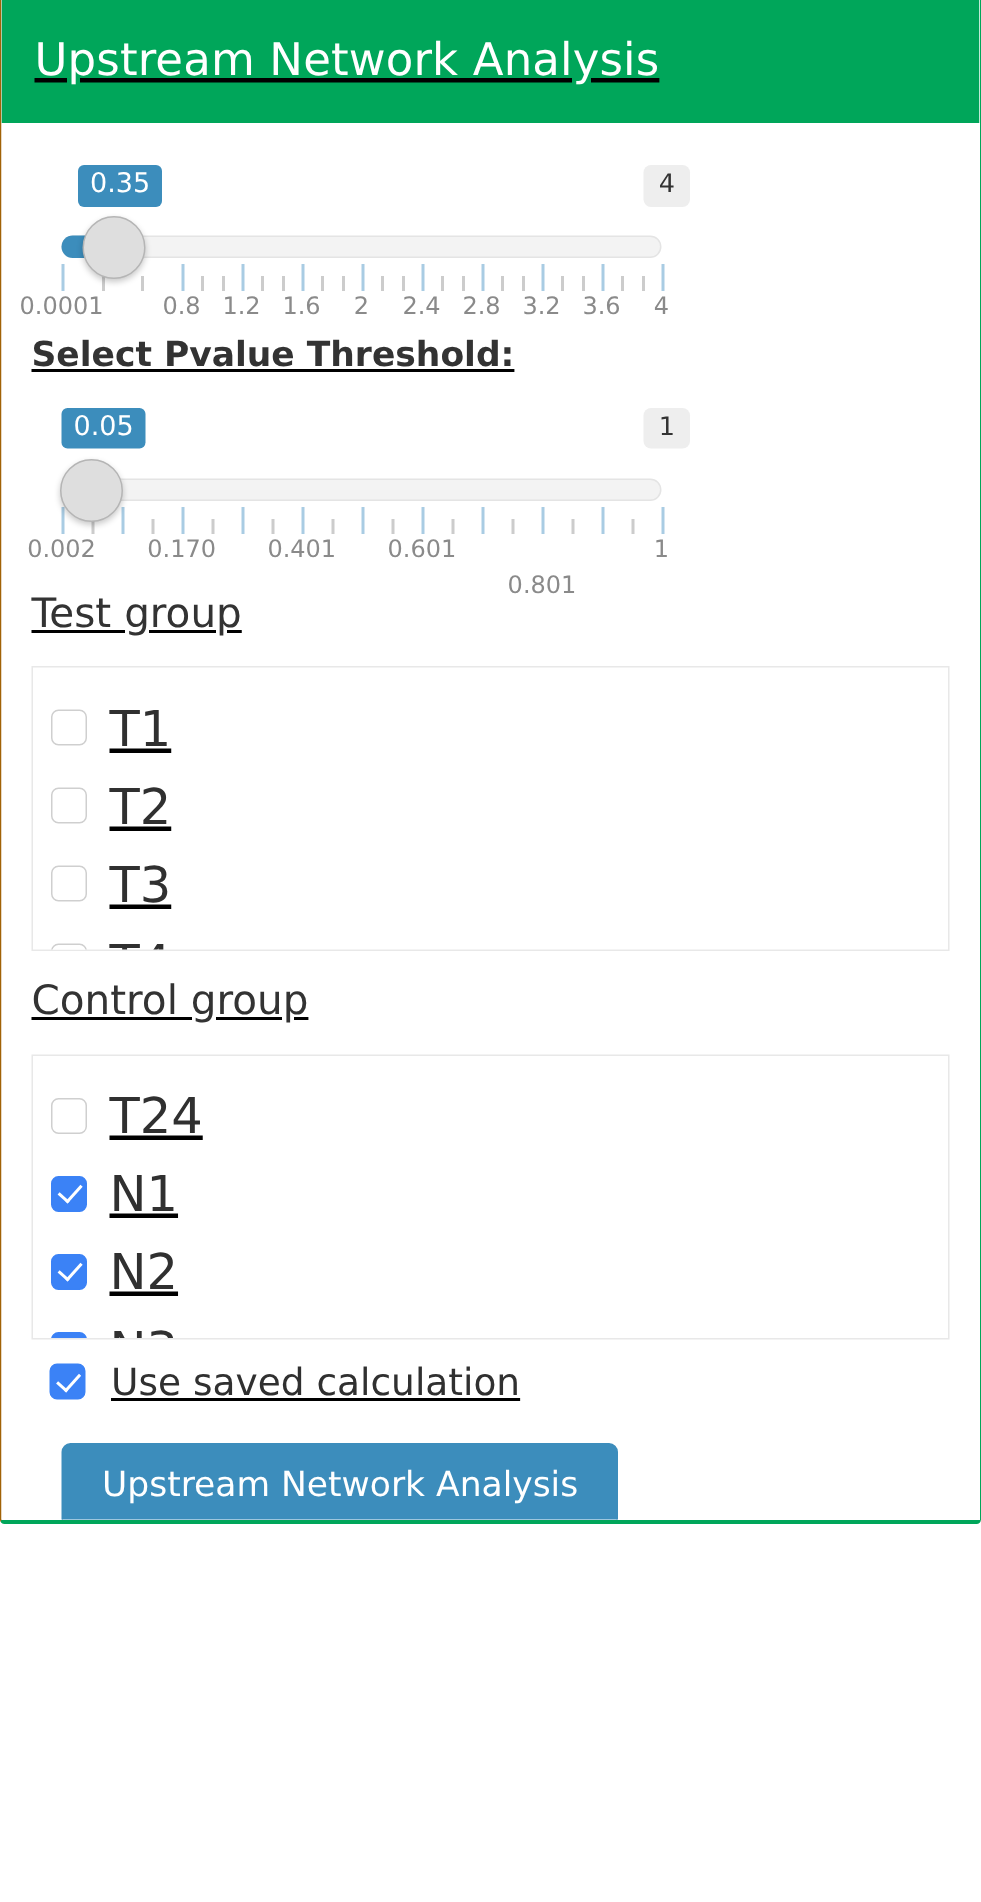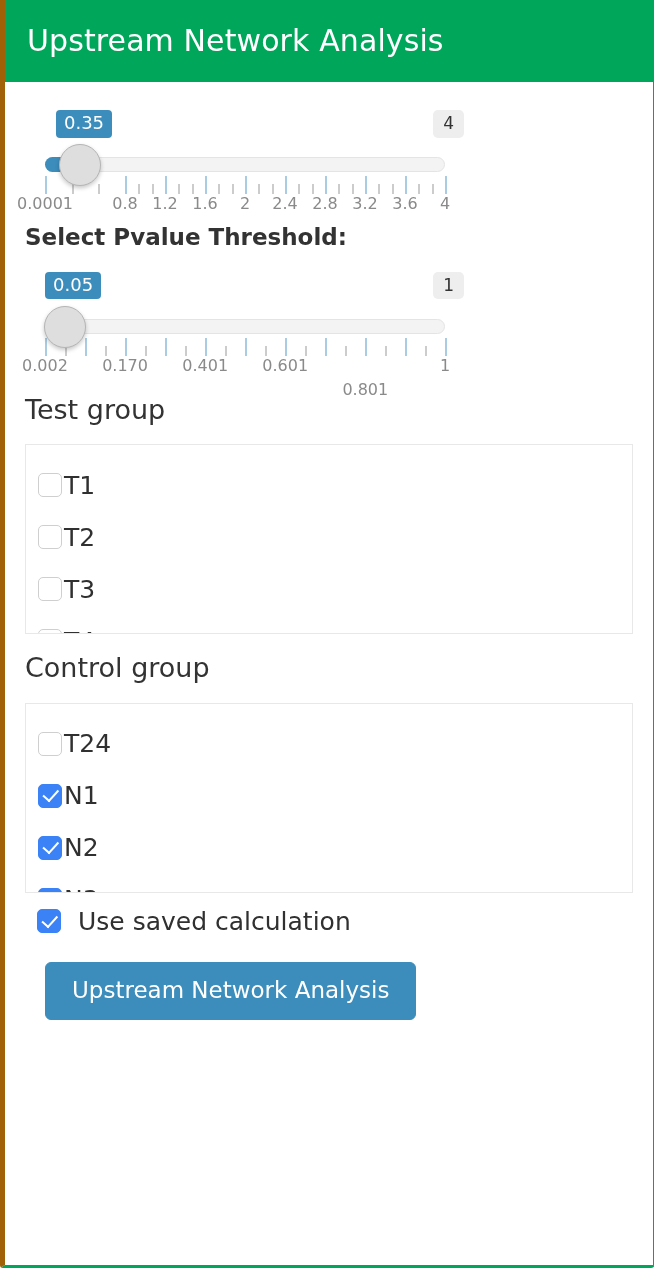--- a/index.html
+++ b/index.html
@@ -7,27 +7,28 @@
   html, body {
     width: 654px;
     height: 1268px;
     background: #ffffff;
     font-family: "DejaVu Sans", sans-serif;
   }
 
   .app-box {
     position: relative;
     width: 654px;
-    height: 1268px;
+    height: 1016px;
     background: #ffffff;
     border-bottom: 3px solid #00a65a;
-    border-left: 5px solid #a16207;
+    border-left: 1px solid #a16207;
     border-right: 1px solid #00a65a;
     border-radius: 0 0 3px 3px;
     overflow: hidden;
+    text-decoration: underline;
   }
 
   
   .box-header {
     height: 82px;
     background: #00a65a;
     display: flex;
     align-items: center;
     padding: 0 22px;
   }
@@ -195,23 +196,23 @@
     content: "";
     display: block;
     width: 7px;
     height: 13px;
     border: solid #ffffff;
     border-width: 0 2.6px 2.6px 0;
     transform: rotate(42deg) translate(-1px, -1.5px);
   }
 
   .check-label {
-    font-size: 25px;
+    font-size: 33px;
     color: #303030;
-    margin-left: 2px;
+    margin-left: 15px;
     line-height: 1;
   }
 
   
   .saved-row {
     display: flex;
     align-items: center;
     margin: 16px 0 0 12px;
   }
   .saved-row .check-label { font-size: 25px; margin-left: 17px; }

